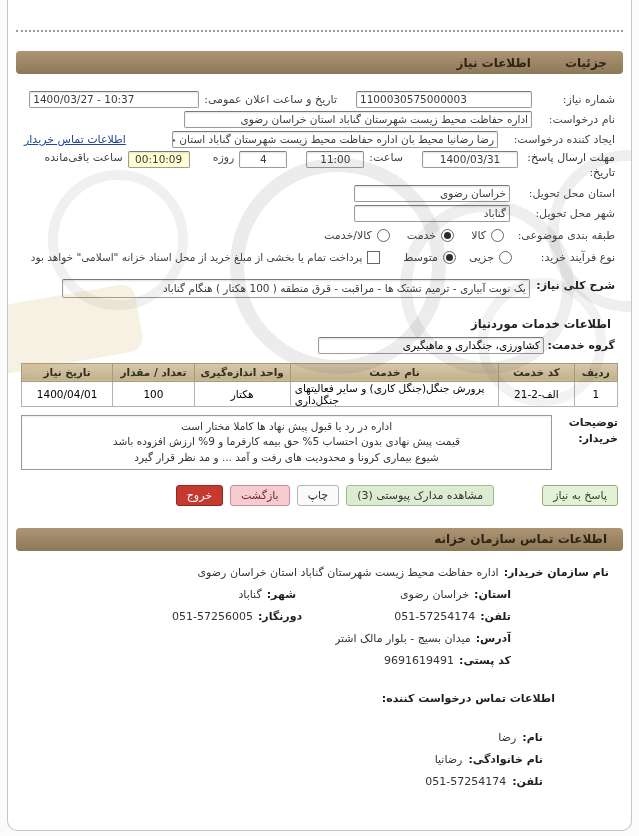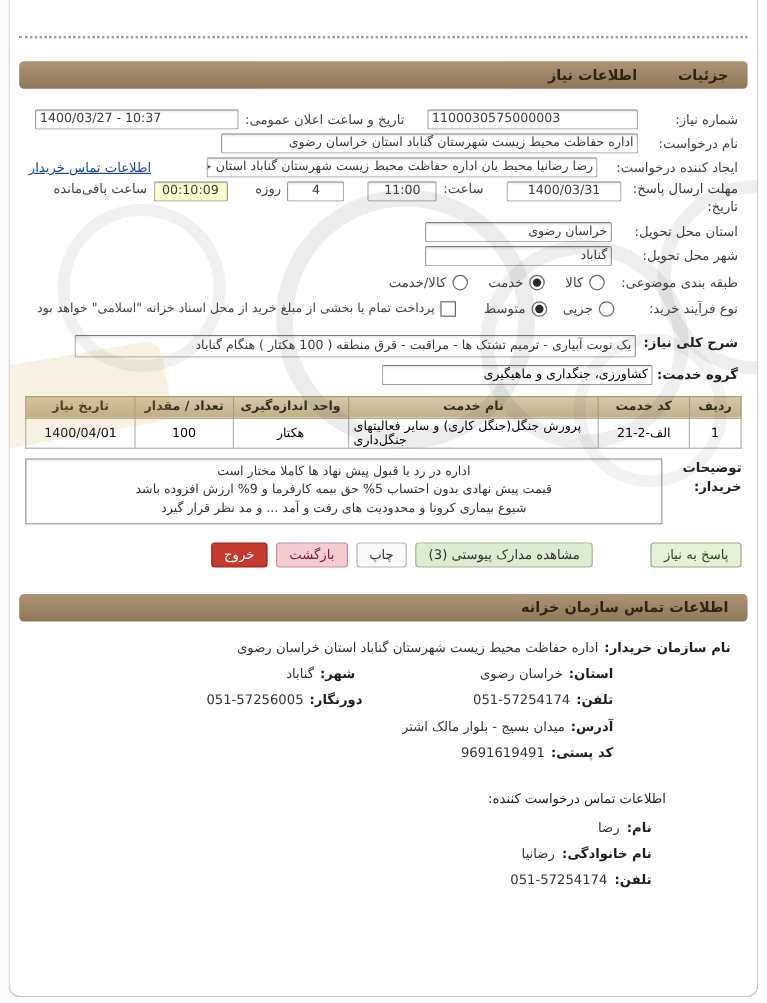--- a/index.html
+++ b/index.html
@@ -66,21 +66,21 @@
   .btn-print{background:#fafafa;border-color:#b4b4b4;color:#333;}
   .btn-back{background:#f5ccd2;border-color:#cf8b96;color:#7c2430;}
   .btn-exit{background:#c5392f;border-color:#93261e;color:#fff;margin-left:32px;}
   .contact{padding:15px 16px 0;font-size:11px;color:#333;position:relative;z-index:2;}
   .crow{display:flex;align-items:center;gap:5px;margin-bottom:9px;}
   .ind{padding-right:104px;}
   .clbl{font-weight:bold;white-space:nowrap;color:#1e1e1e;}
   .cval{white-space:nowrap;overflow:hidden;}
   .colval{width:168px;flex:none;}
   .req{padding:16px 16px 0;font-size:11px;color:#333;position:relative;z-index:2;}
-  .reqtitle{font-weight:normal;padding-right:60px;margin-bottom:11px;color:#1e1e1e;}
+  .reqtitle{font-weight:bold;padding-right:60px;margin-bottom:26px;color:#1e1e1e;}
   .reqrow{display:flex;gap:6px;padding-right:72px;margin-bottom:9px;align-items:center;}
   .wm{position:absolute;border-radius:50%;pointer-events:none;z-index:30;}
   .wmstamp{position:absolute;pointer-events:none;z-index:30;background:rgba(205,170,85,.16);border-radius:14px;transform:rotate(-10deg);}
 </style>
 </head>
 <body>
 
 <div class="card">
 
   <div class="dotted"></div>
@@ -154,20 +154,21 @@
       <span class="lbl" style="font-size:10.5px">پرداخت تمام یا بخشی از مبلغ خرید از محل اسناد خزانه "اسلامی" خواهد بود</span>
     </div>
 
     <div class="frow" style="margin-top:13px;align-items:flex-start">
       <span class="lbl b" style="width:80px">شرح کلی نیاز:</span>
       <div class="ibox" style="width:460px;height:17px;line-height:17px">یک نوبت آبیاری - ترمیم تشتک ها - مراقبت - قرق منطقه ( 100 هکتار ) هنگام گناباد</div>
     </div>
 
   </div>
 
+  <div class="sectitle">اطلاعات خدمات موردنیاز</div>
 
   <div class="frow" style="margin:6px 16px 0;font-size:11px">
     <span class="lbl b" style="width:66px">گروه خدمت:</span>
     <div class="ibox" style="width:218px">کشاورزی، جنگداری و ماهیگیری</div>
   </div>
 
   <table class="tbl">
     <thead>
       <tr>
         <th style="width:38px">ردیف</th>

